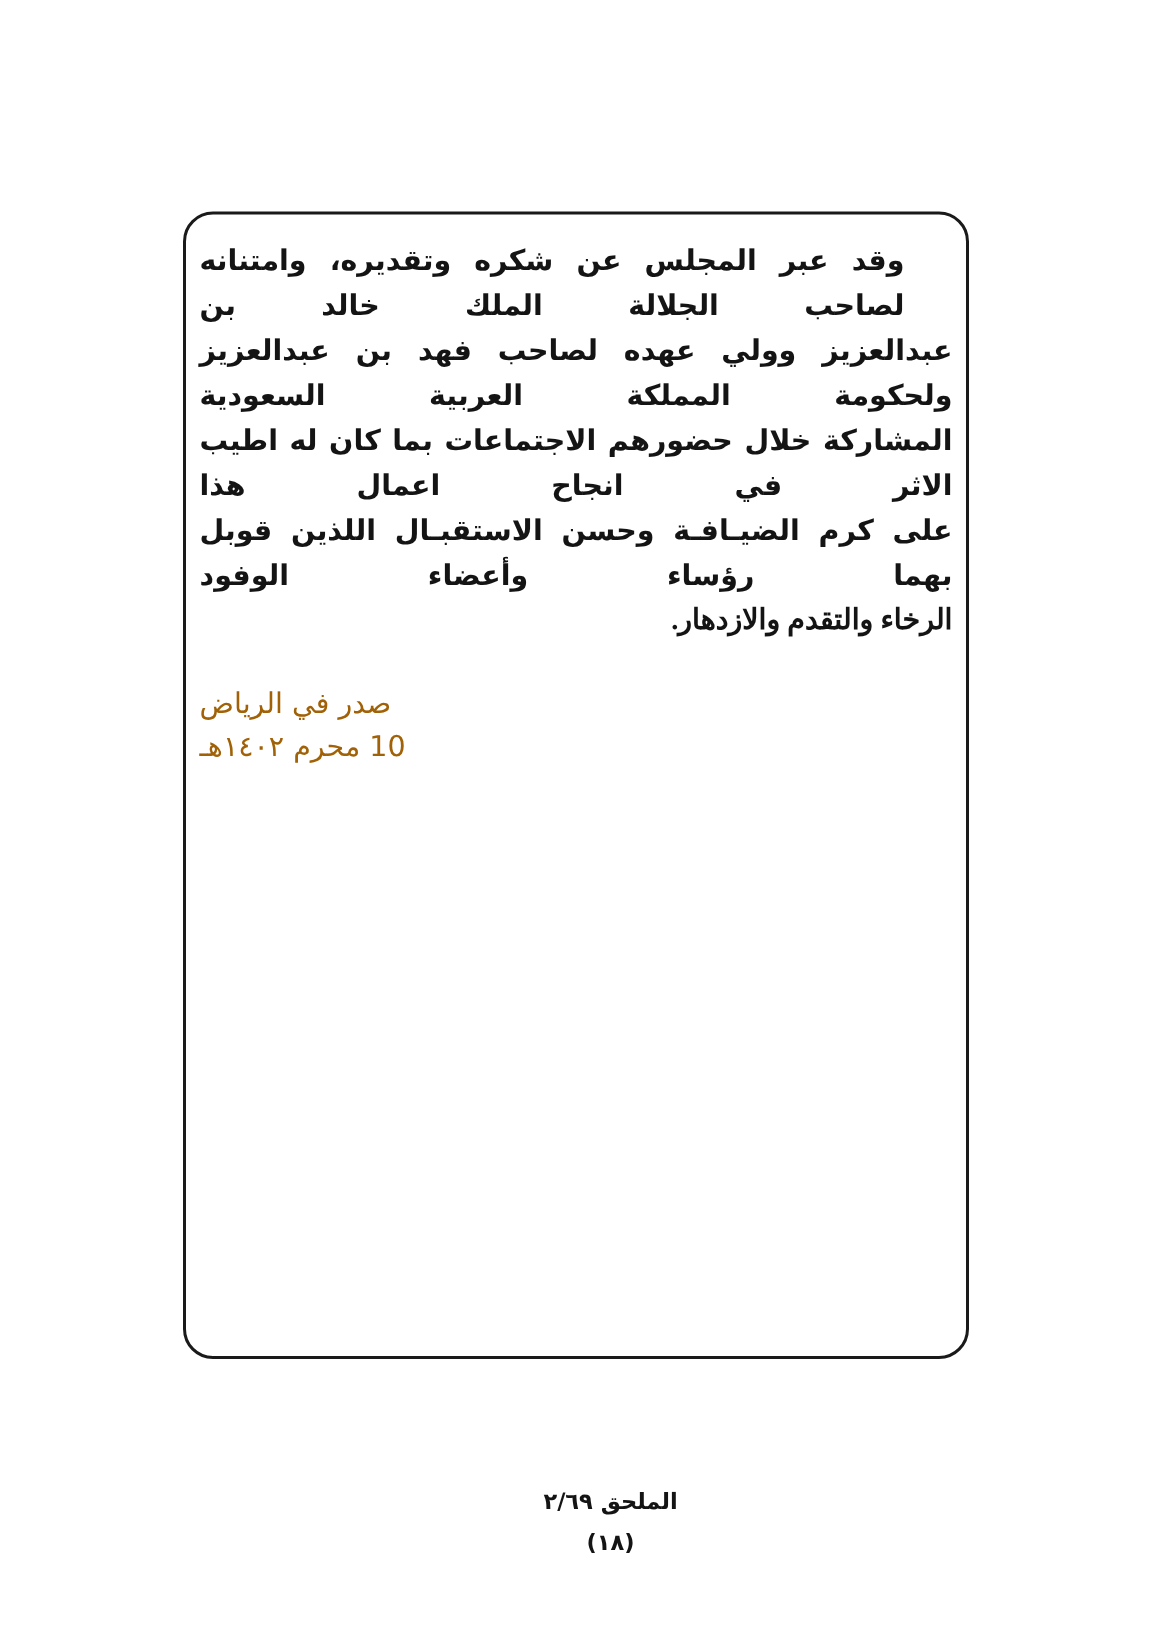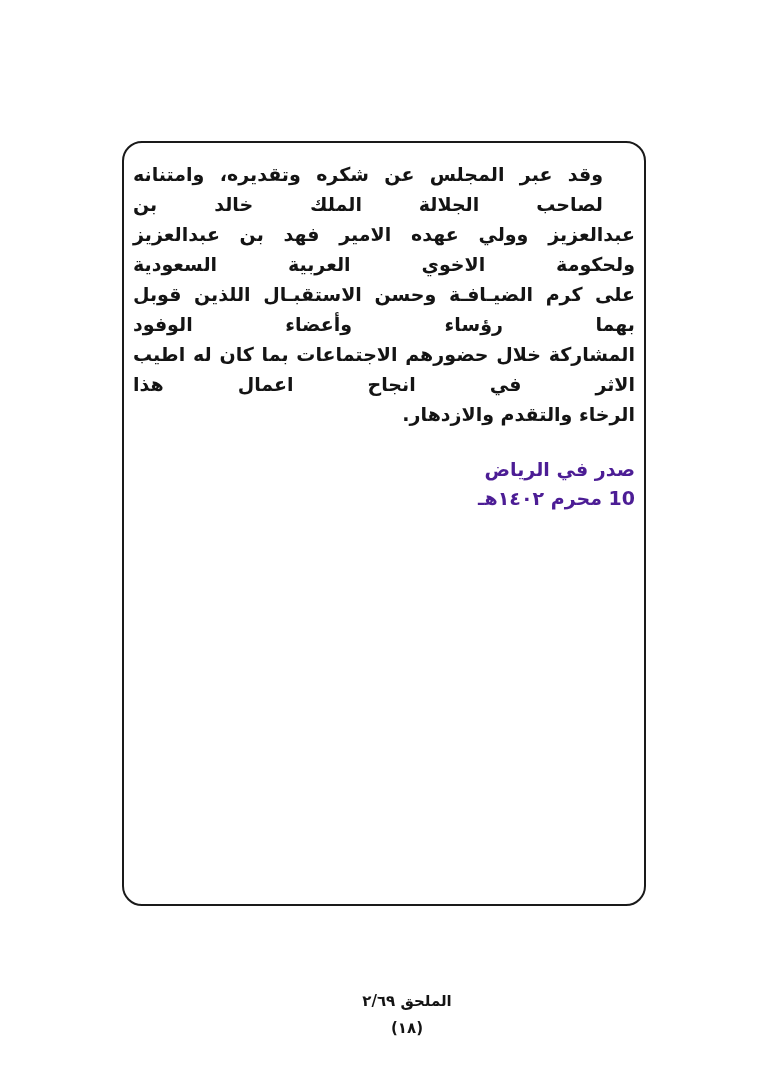--- a/index.html
+++ b/index.html
@@ -33,29 +33,30 @@
     text-align: justify;
     text-align-last: justify;
     color: #141414;
   }
   .pline.first {
     padding-right: 32px;
   }
   .pline.last {
     text-align: right;
     text-align-last: right;
+    font-family: Liberation Serif, serif;
   }
   .issuance {
     margin-top: 26px;
     direction: rtl;
-    text-align: right;
-    font-weight: bold;
+    text-align: left;
+    font-weight: normal;
     font-size: 19px;
     line-height: 29px;
-    color: #4c1d95;
+    color: #a16207;
   }
   .footer {
     position: absolute;
     top: 988px;
     left: 21px;
     width: 772px;
     direction: rtl;
     text-align: center;
     font-weight: bold;
     font-size: 15px;
@@ -65,23 +66,23 @@
 </style>
 </head>
 <body>
 
 <div class="page">
 
   <div class="doc-box">
 
     <div>
       <div class="pline first">وقد عبر المجلس عن شكره وتقديره، وامتنانه لصاحب الجلالة الملك خالد بن</div>
-      <div class="pline">عبدالعزيز وولي عهده الامير فهد بن عبدالعزيز ولحكومة الاخوي العربية السعودية</div>
+      <div class="pline">عبدالعزيز وولي عهده لصاحب فهد بن عبدالعزيز ولحكومة المملكة العربية السعودية</div>
+      <div class="pline">المشاركة خلال حضورهم الاجتماعات بما كان له اطيب الاثر في انجاح اعمال هذا</div>
       <div class="pline">على كرم الضيـافـة وحسن الاستقبـال اللذين قوبل بهما رؤساء وأعضاء الوفود</div>
-      <div class="pline">المشاركة خلال حضورهم الاجتماعات بما كان له اطيب الاثر في انجاح اعمال هذا</div>
       <div class="pline last">الرخاء والتقدم والازدهار.</div>
     </div>
 
     <div class="issuance">
       <div>صدر في الرياض</div>
       <div>10 محرم ١٤٠٢هـ</div>
     </div>
 
   </div>
 

